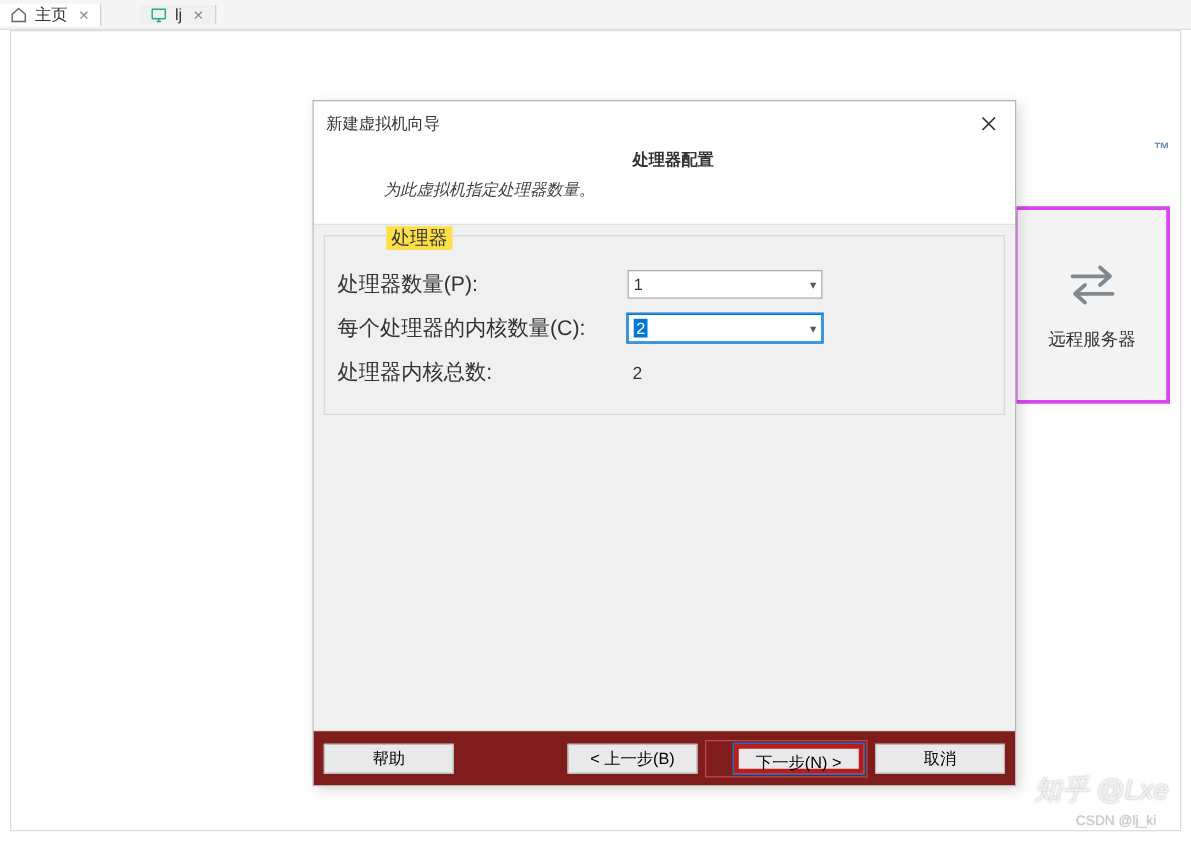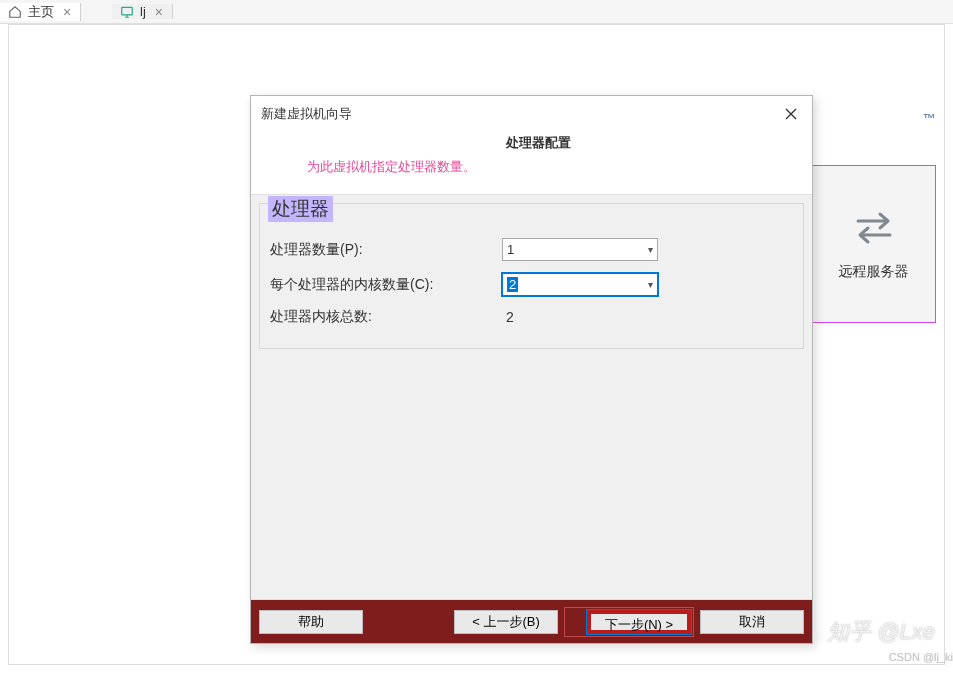--- a/index.html
+++ b/index.html
@@ -43,35 +43,35 @@
       position: absolute;
       top: 24px; left: 8px; right: 8px; bottom: 8px;
       border: 1px solid #dcdcdc;
       background: #ffffff;
     }
     .bg-card {
       position: absolute;
       top: 140px; right: 8px;
       width: 125px; height: 158px;
       background: #f4f4f4;
-      border: 1px solid #d946ef;
+      border: 3px solid #d946ef;
       display: flex; flex-direction: column;
       align-items: center; justify-content: center;
       gap: 12px;
     }
     .bg-card-icon { color: #808890; }
     .bg-card-label { color: #333; font-size: 14px; }
     .bg-brand {
       position: absolute;
       top: 86px; right: 8px;
       color: #6d8ab0; font-weight: bold; font-size: 13px;
     }
     .dialog-overlay {
       position: absolute;
-      top: 95px; left: 250px;
+      top: 80px; left: 250px;
       width: 563px;
       height: 549px;
       background: #ffffff;
       border: 1px solid #b5b5b5;
       box-shadow: 3px 3px 10px rgba(0,0,0,0.15);
       display: flex; flex-direction: column;
     }
     .dialog-title-bar {
       height: 36px;
       display: flex; align-items: center;
@@ -81,49 +81,50 @@
     .dialog-close {
       width: 22px; height: 22px;
       display: flex; align-items: center; justify-content: center;
       color: #444; cursor: pointer; font-size: 18px;
     }
     .dialog-header {
       padding: 2px 16px 18px 30px;
       border-bottom: 1px solid #e0e0e0;
     }
     .dialog-header-title { font-weight: bold; font-size: 13px; margin-bottom: 6px; text-align: center;}
-    .dialog-header-desc { font-size: 13px; color: #ec4899; padding-left: 26px; }
+    .dialog-header-desc { font-size: 13px; color: #404040; padding-left: 26px; font-style: italic; }
     .dialog-body {
       flex: 1;
       padding: 8px 8px;
       background: #f0f0f0;
     }
     .group-box {
       border: 1px solid #d8d8d8;
       background: #f0f0f0;
       padding: 10px 8px 16px 8px;
       position: relative;
     }
     .group-title {
       position: relative;
       top: -18px;
-      background: #c4b5fd;
+      background: #fde047;
       padding: 0 4px;
-      font-size: 19px;
+      font-size: 15px;
       display: inline-block;
+      margin-left: 41px;
     }
     .group-content { margin-top: -8px; }
     .form-row {
       display: flex; align-items: center;
       padding: 6px 0;
     }
     .form-label {
       width: 234px;
       padding-left: 2px;
-      font-size: 14px;
+      font-size: 17px;
     }
     .form-select {
       width: 156px; height: 23px;
       border: 1px solid #aaa;
       background: #fff;
       font-size: 13px;
       padding: 0 4px;
       appearance: none;
       display: flex; align-items: center; justify-content: space-between;
     }
@@ -171,21 +172,21 @@
       right: 18px; bottom: 26px;
       color: rgba(255,255,255,0.75);
       font-family: Liberation Sans, sans-serif;
       font-size: 22px;
       font-style: italic;
       font-weight: 500;
       text-shadow: 0 0 2px rgba(0,0,0,0.35);
     }
     .watermark2 {
       position: absolute;
-      right: 0; bottom: 10px;
+      right: 28px; bottom: 10px;
       color: rgba(200,200,200,0.9);
       font-size: 11px;
       text-shadow: 0 0 1px rgba(0,0,0,0.2);
     }
   </style>
 </head>
 <body>
 
 <div class="tab-bar">
   <div class="tab active">

